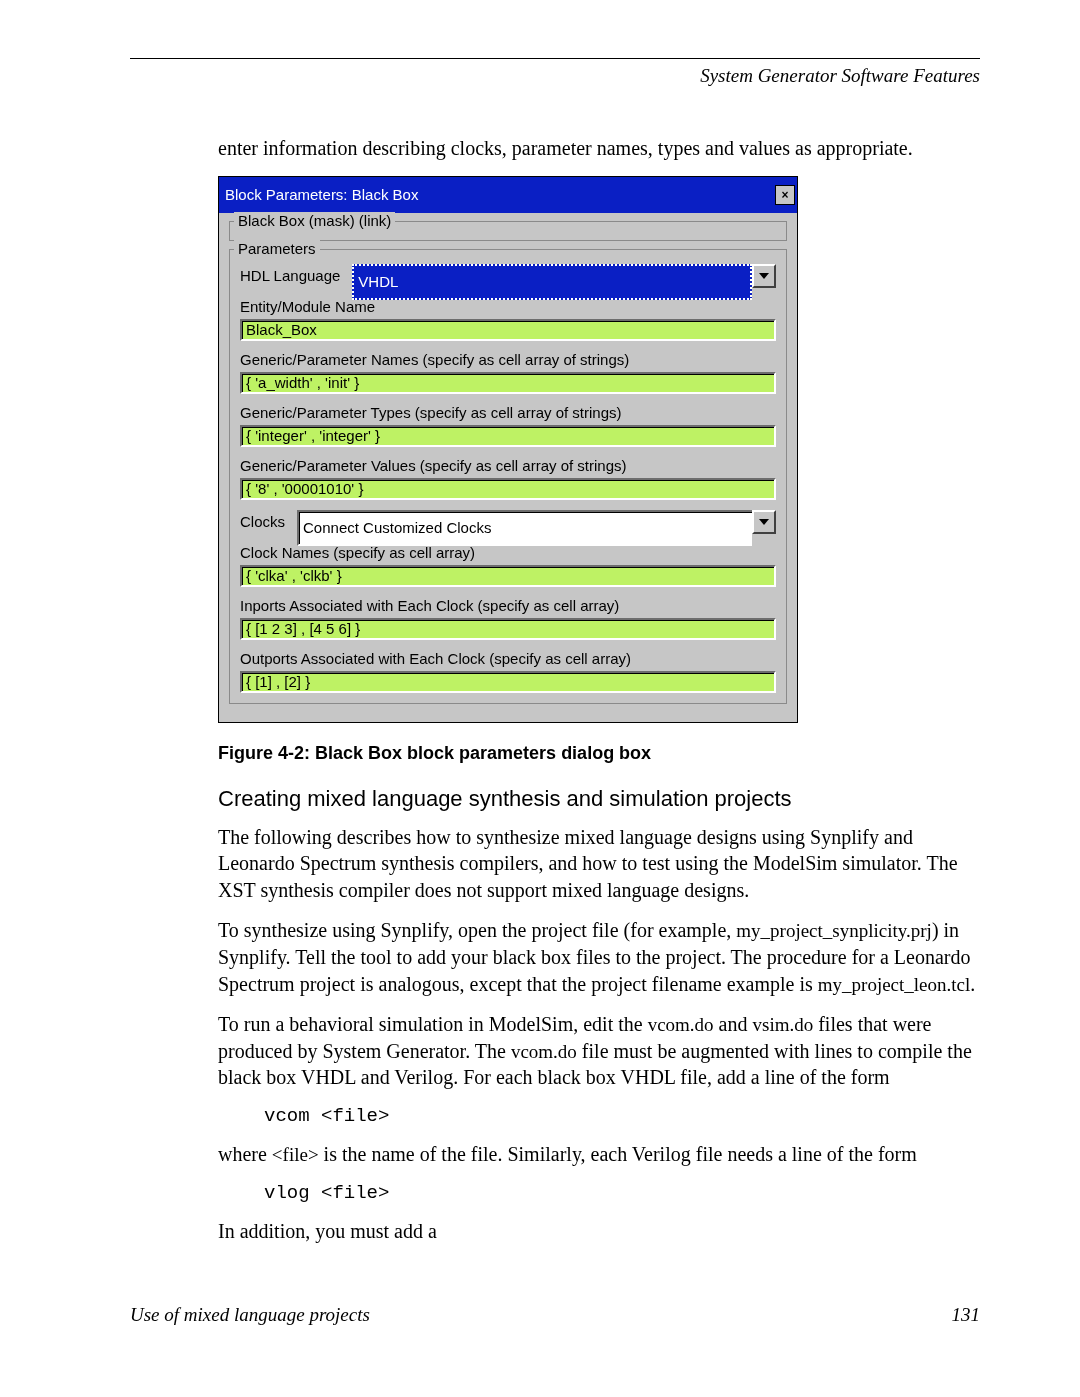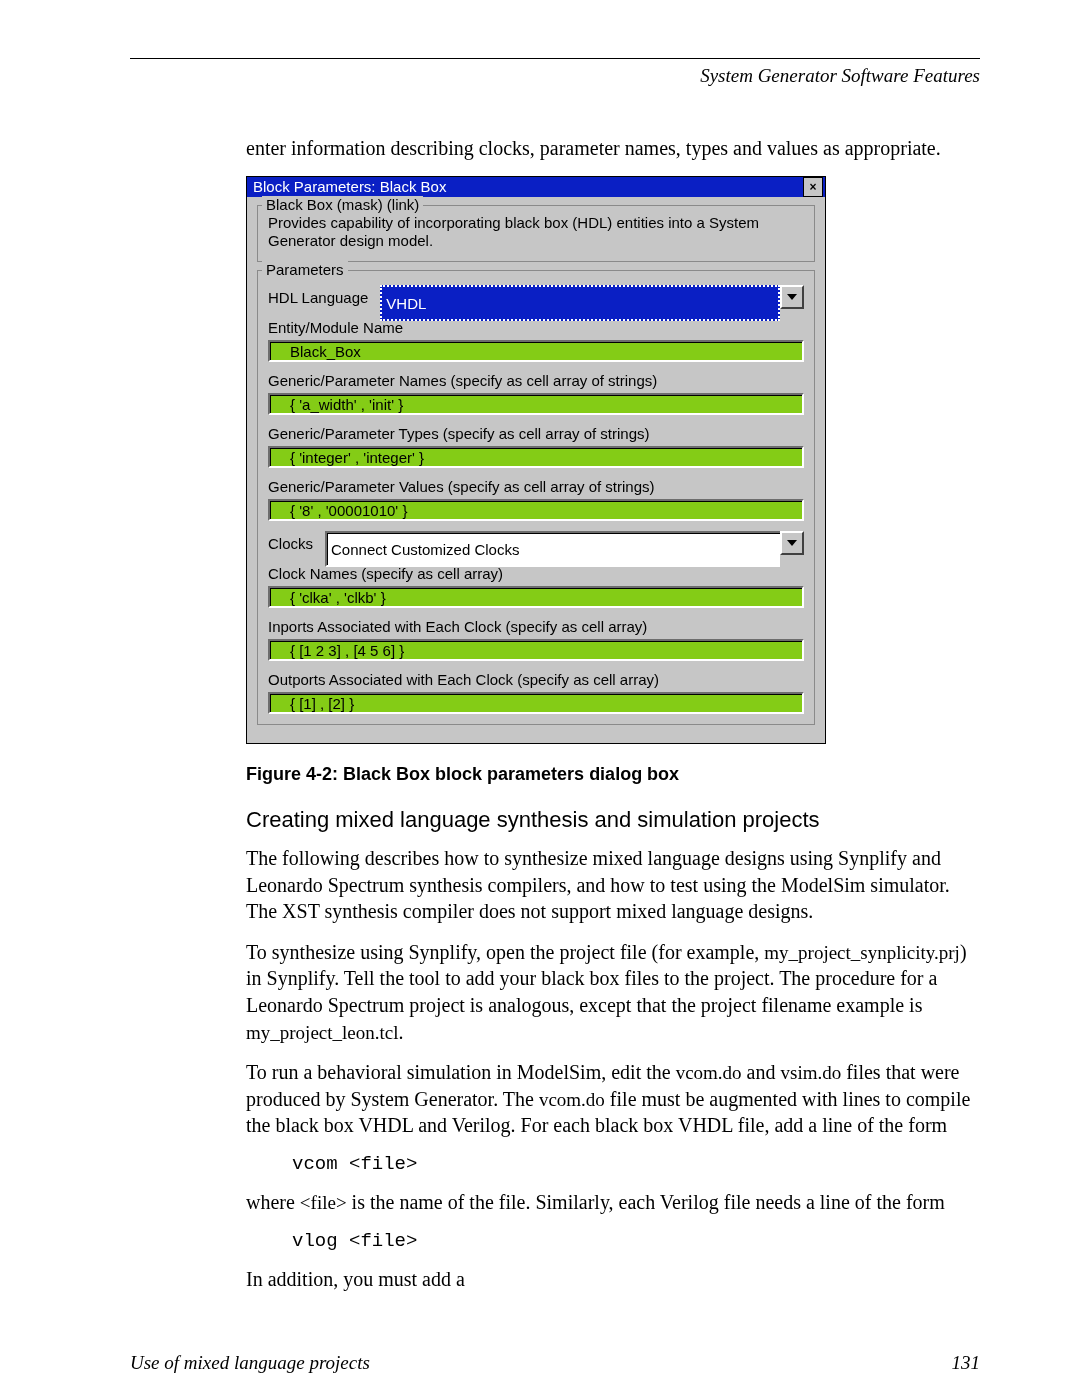--- a/index.html
+++ b/index.html
@@ -16,21 +16,21 @@
     border-top: 1px solid #000;
     margin-bottom: 6px;
   }
   .hdr-text {
     text-align: right;
     font-style: italic;
     font-size: 19px;
     margin-bottom: 48px;
   }
   .body-col {
-    margin-left: 116px;
+    margin-left: 88px;
   }
   .para {
     font-size: 20px;
     line-height: 1.33;
     margin: 0 0 14px 0;
   }
   .code-inline {
     font-family: Liberation Serif, serif;
     font-size: 19px;
   }
@@ -67,21 +67,21 @@
     font-family: "MS Sans Serif", Tahoma, Arial, sans-serif;
     font-size: 15px;
     color: #000;
     margin-bottom: 6px;
   }
   .titlebar {
     background: #0a1fc4;
     color: #fff;
     display: flex;
     align-items: center;
-    height: 20px;
+    height: 36px;
     padding: 0 2px 0 6px;
   }
   .titlebar .tspan { flex: 1; }
   .titlebar .close {
     width: 18px; height: 18px;
     background: #c6c6c6;
     border: 1px solid #000;
     font-family: Arial, sans-serif;
     font-size: 12px;
     font-weight: bold;
@@ -104,27 +104,27 @@
     padding: 0 4px;
     font-size: 15px;
   }
   .desc { font-size: 15px; line-height: 1.25; }
   .lbl { font-size: 15px; margin: 10px 0 4px 0; }
   .row { display: flex; align-items: center; gap: 12px; margin: 6px 0 2px 0; }
   .row .lbl-inline { font-size: 15px; }
   .txt {
     flex: 1;
     height: 22px;
-    background: #84cc16;
+    background: #bef264;
     border-top: 2px solid #6d6d6d;
     border-left: 2px solid #6d6d6d;
     border-right: 2px solid #fff;
     border-bottom: 2px solid #fff;
     box-shadow: inset 1px 1px 0 #000;
-    padding: 0 20px;
+    padding: 0 4px;
     font-family: "MS Sans Serif", Tahoma, Arial, sans-serif;
     font-size: 15px;
     display: flex;
     align-items: center;
     box-sizing: border-box;
     overflow: hidden;
     white-space: nowrap;
   }
   .txt.full { width: 100%; }
   .combo {
@@ -178,21 +178,20 @@
     <p class="para">enter information describing clocks, parameter names, types and values as appropriate.</p>
 
     <div class="dialog">
       <div class="titlebar">
         <span class="tspan">Block Parameters: Black Box</span>
         <div class="close">×</div>
       </div>
       <div class="dlg-body">
         <div class="fieldset">
           <div class="legend">Black Box (mask) (link)</div>
-          <div class="desc">Provides capability of incorporating black box (HDL) entities into a System Generator design model.</div>
         </div>
         <div class="fieldset">
           <div class="legend">Parameters</div>
 
           <div class="row">
             <span class="lbl-inline">HDL Language</span>
             <div class="combo hl">
               <div class="cval">VHDL</div>
               <div class="cbtn">
                   <div class="tri"></div>

